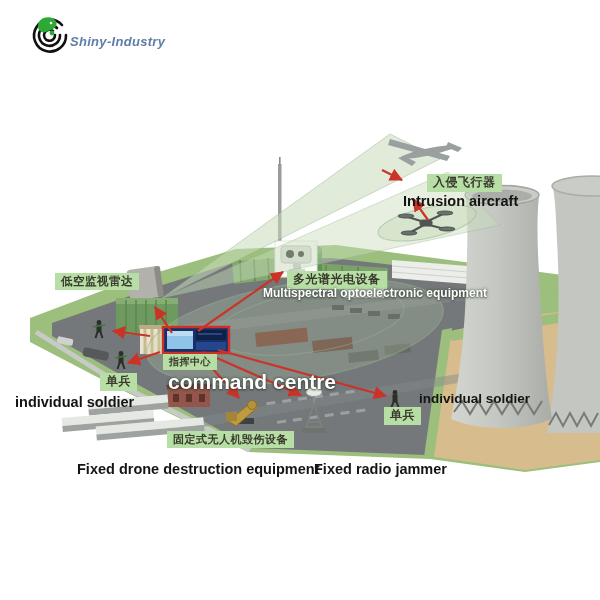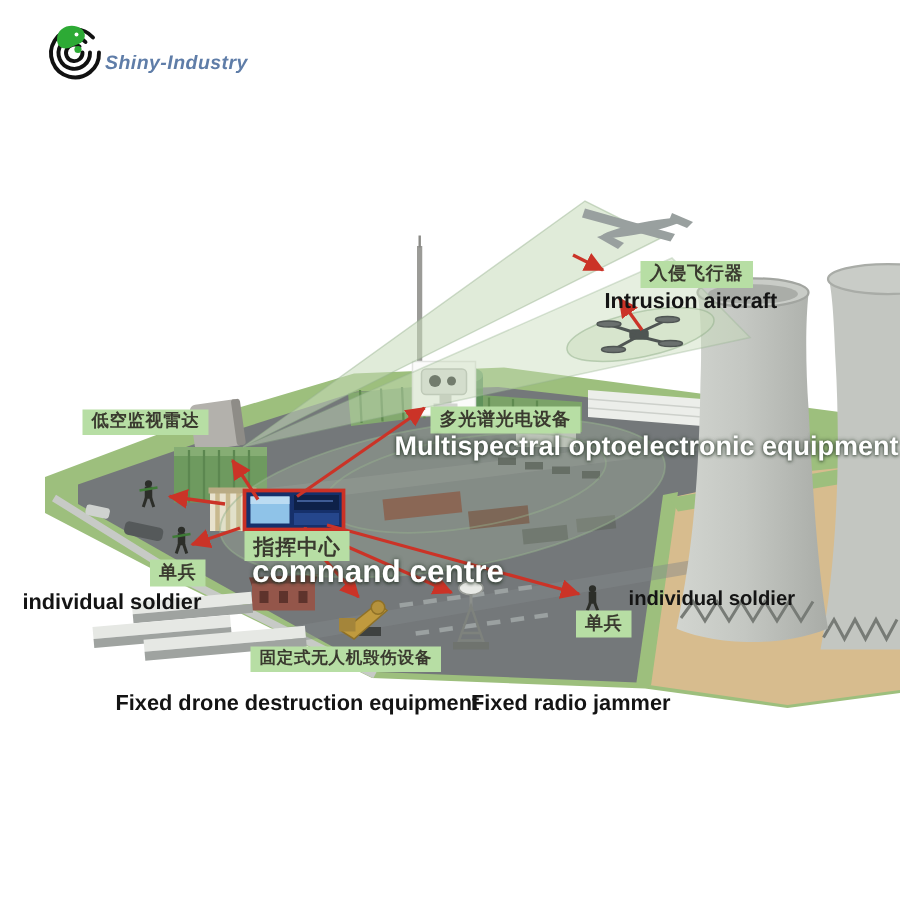--- a/index.html
+++ b/index.html
@@ -270,23 +270,23 @@
     </svg>
     <span class="logo-text">Shiny-Industry</span>
   </div>
 
   <div class="lbl lbl-green" style="left:55px;top:273px;font-size:11.5px;">低空监视雷达</div>
 
   <div class="lbl lbl-green" style="left:427px;top:174px;">入侵飞行器</div>
   <div class="lbl lbl-black" style="left:403px;top:193px;">Intrusion aircraft</div>
 
   <div class="lbl lbl-green" style="left:287px;top:271px;">多光谱光电设备</div>
-  <div class="lbl lbl-white" style="left:263px;top:287px;font-size:18px;">Multispectral optoelectronic equipment</div>
-
-  <div class="lbl lbl-green" style="left:163px;top:354px;font-size:14px;">指挥中心</div>
+  <div class="lbl lbl-white" style="left:263px;top:287px;font-size:12px;">Multispectral optoelectronic equipment</div>
+
+  <div class="lbl lbl-green" style="left:163px;top:354px;font-size:10px;">指挥中心</div>
   <div class="lbl lbl-white" style="left:168px;top:370px;">command centre</div>
 
   <div class="lbl lbl-green" style="left:100px;top:373px;">单兵</div>
   <div class="lbl lbl-black" style="left:15px;top:394px;">individual soldier</div>
 
   <div class="lbl lbl-black" style="left:419px;top:391px;font-size:13.5px;">individual soldier</div>
   <div class="lbl lbl-green" style="left:384px;top:407px;">单兵</div>
 
   <div class="lbl lbl-green" style="left:167px;top:431px;font-size:11px;">固定式无人机毁伤设备</div>
   <div class="lbl lbl-black" style="left:77px;top:461px;">Fixed drone destruction equipment</div>

